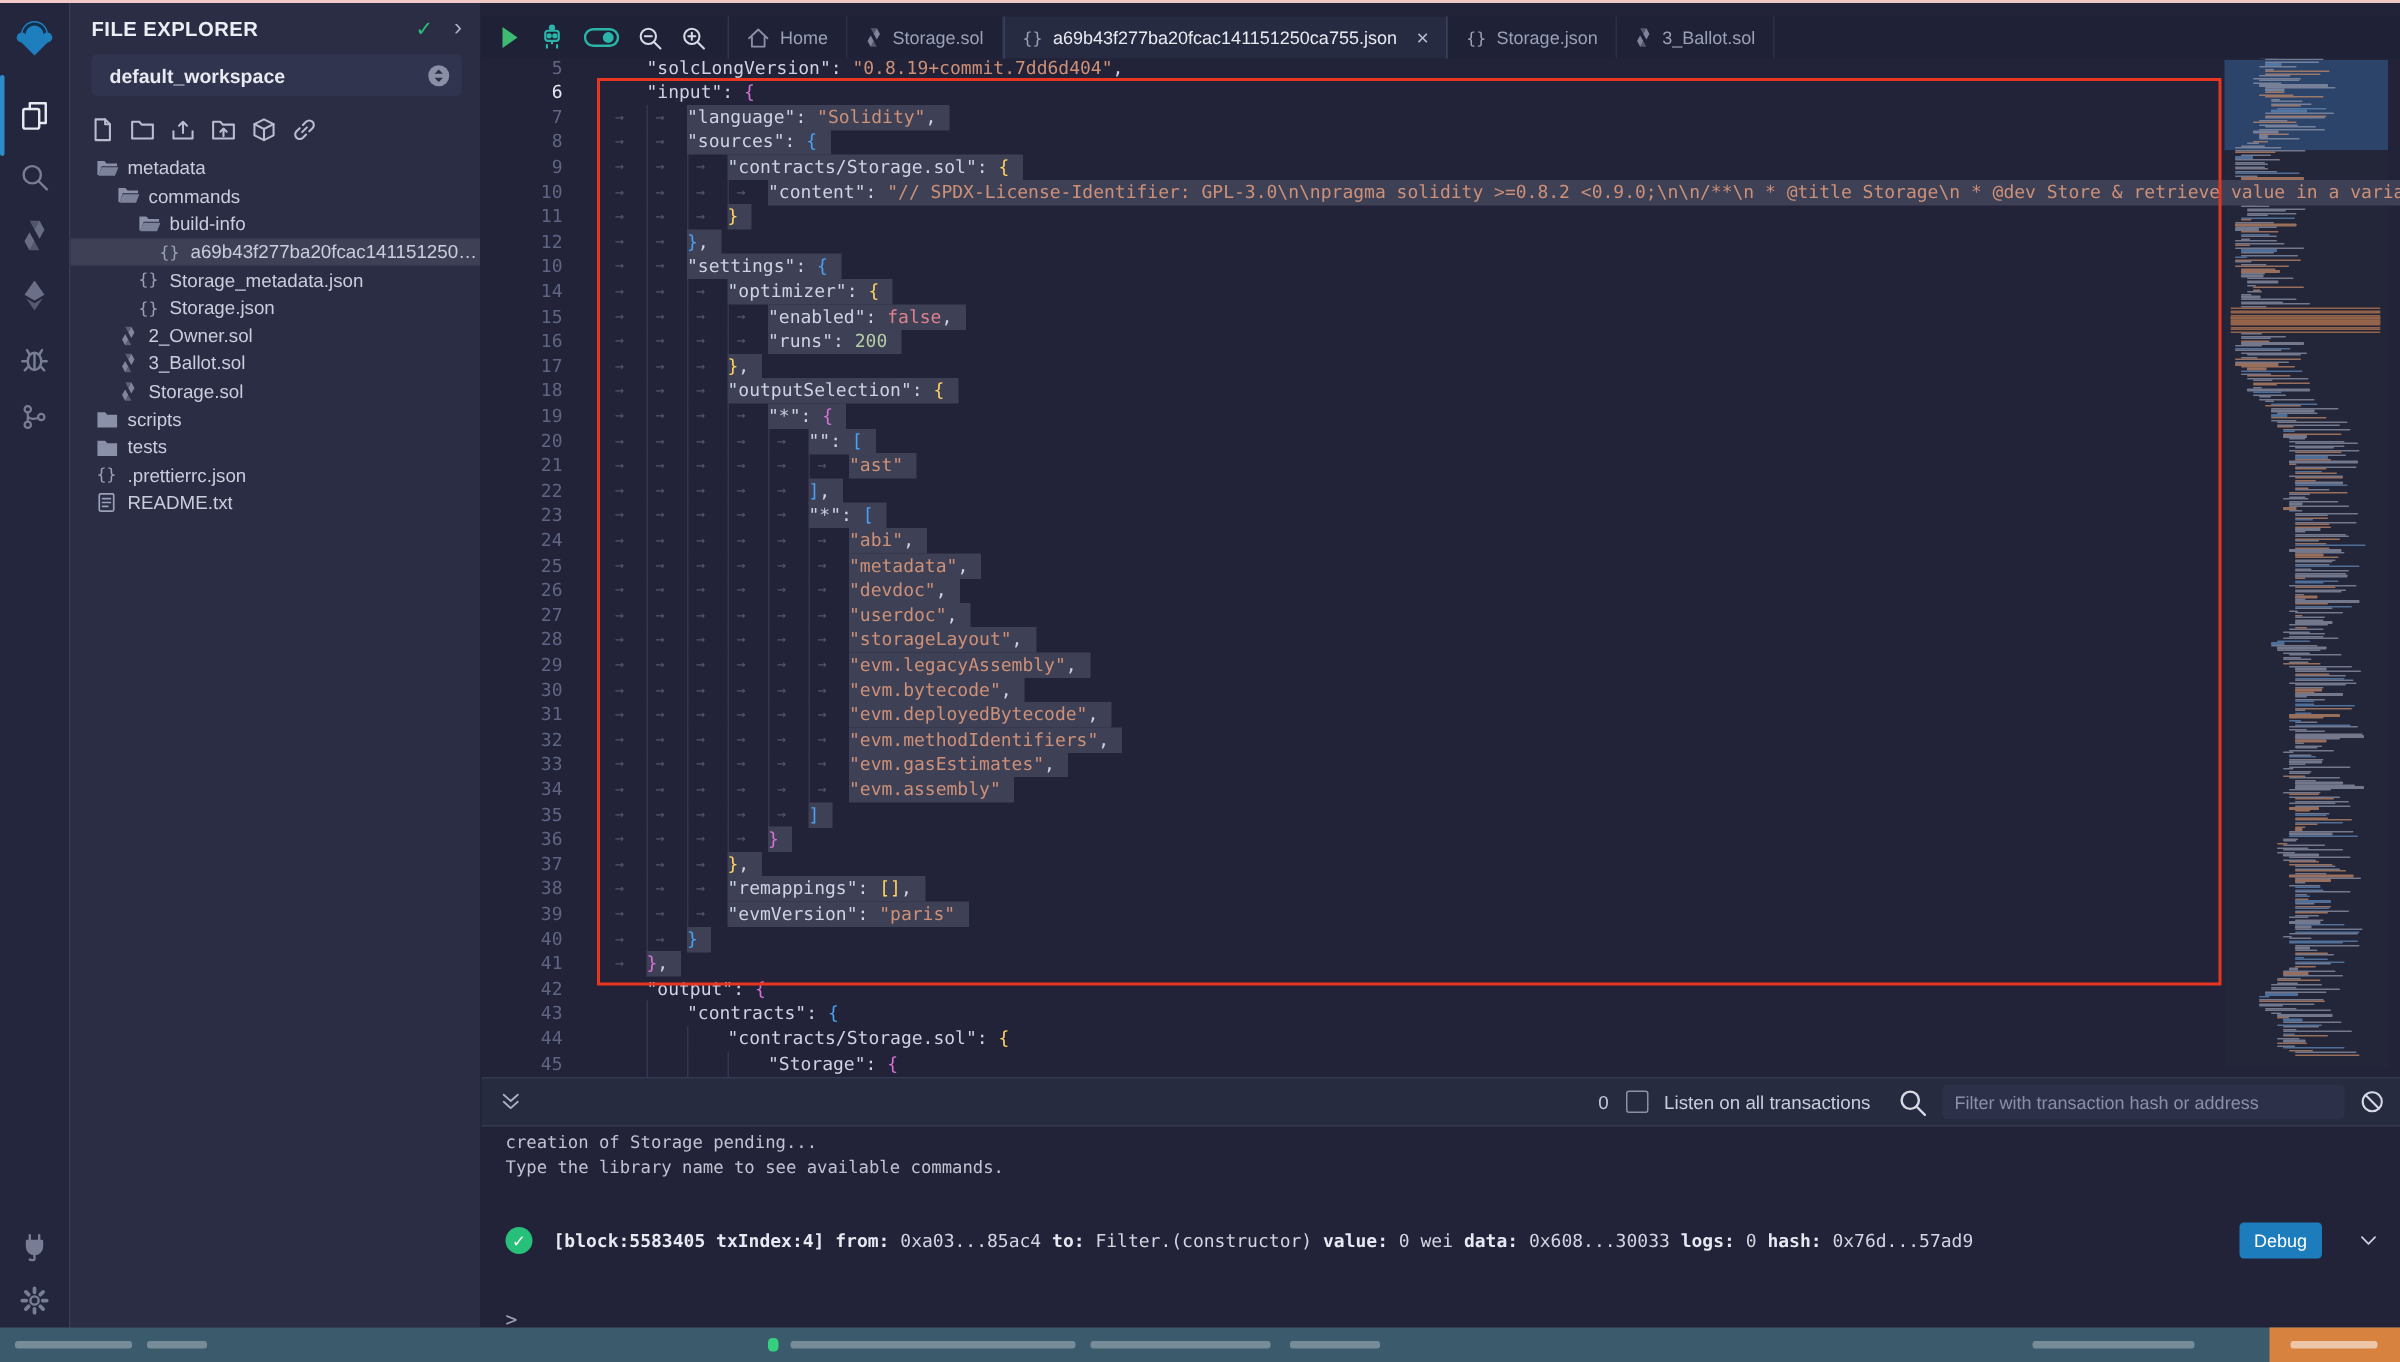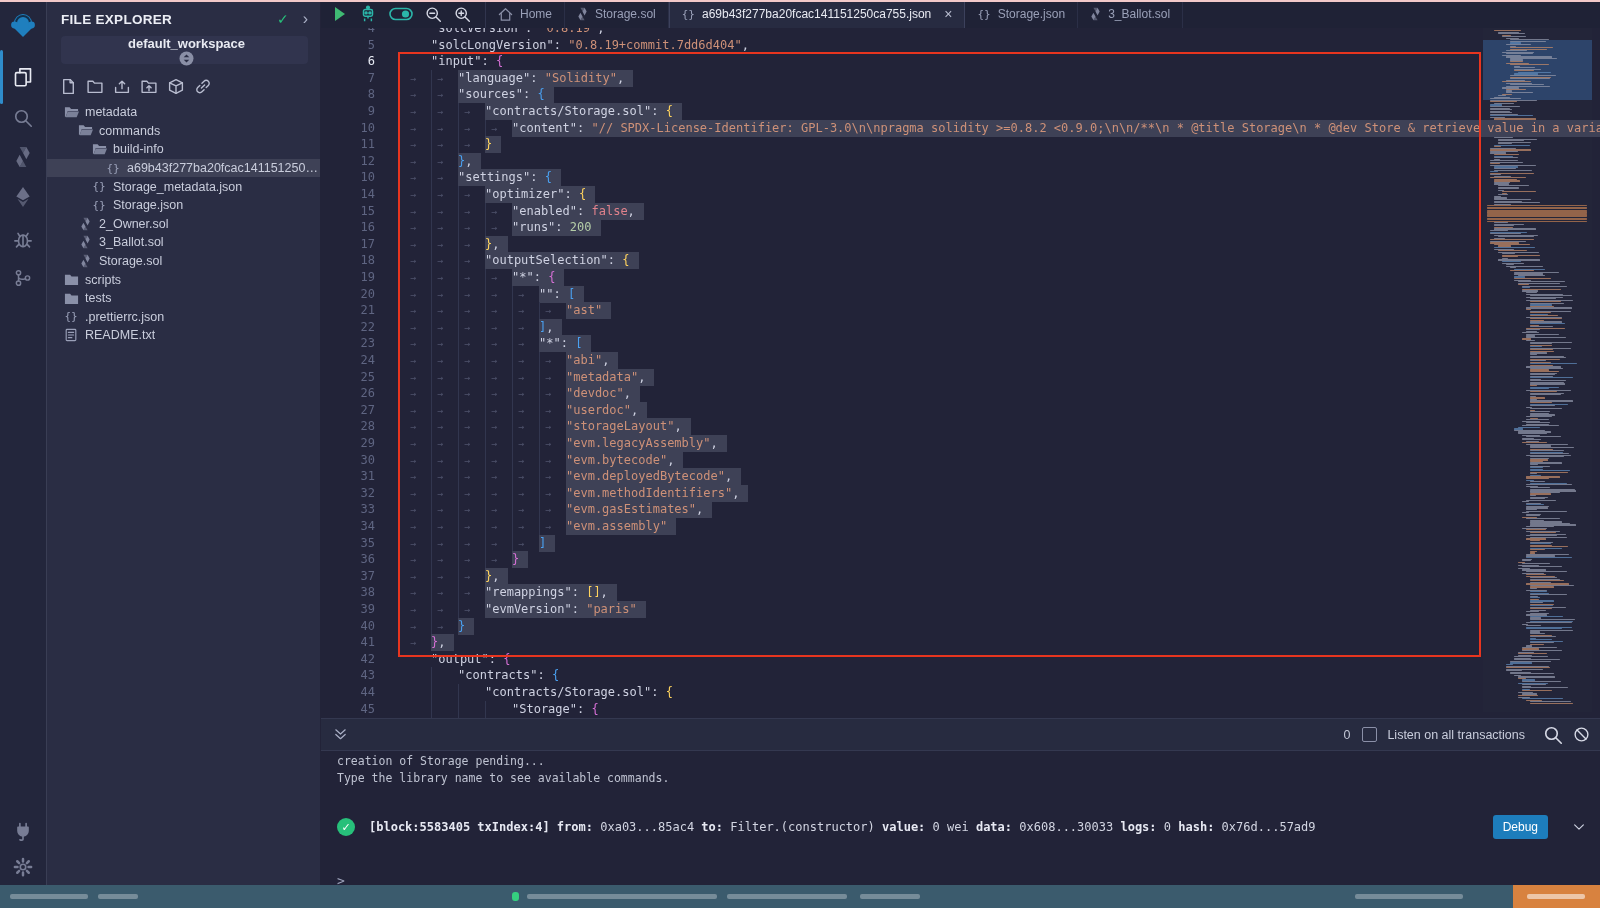--- a/index.html
+++ b/index.html
@@ -16,33 +16,33 @@
   #panel{position:absolute;left:47px;top:0;width:273px;height:885px;background:#2a2d44;z-index:4;}
   .panel-header{display:flex;align-items:center;padding:10px 12px 4px 14px;}
   .panel-title{font-size:13.5px;font-weight:bold;color:#eceef5;letter-spacing:.3px;flex:1;}
   .green-check{color:#27c07a;font-size:14px;margin-right:14px;}
   .hdr-chev{color:#aab0c6;font-size:16px;}
   .ws-row{display:flex;align-items:center;padding:8px 12px 6px 14px;color:#9aa0b8;}
   .hamburger{width:14px;margin-right:10px;}
   .hamburger i{display:block;height:2px;background:#aab0c6;margin:3px 0;border-radius:1px;}
   .ws-label{font-size:11px;letter-spacing:.6px;flex:1;color:#a6abc2;}
   .signin{display:flex;align-items:center;gap:5px;color:#cfd3e2;font-size:12.5px;cursor:pointer;}
-  .ws-select{margin:4px 12px 10px 14px;height:28px;background:#31344e;border-radius:4px;display:flex;align-items:center;padding:0 8px 0 12px;cursor:pointer;flex-direction:column;}
+  .ws-select{margin:4px 12px 10px 14px;height:28px;background:#31344e;border-radius:4px;display:flex;align-items:center;padding:0 8px 0 12px;cursor:pointer;}
   .ws-select .name{flex:1;font-size:13px;font-weight:bold;color:#e8eaf2;}
   .tool-row{display:flex;gap:9px;padding:4px 12px 8px 13px;color:#b9bdd0;}
   .tool-row .tbtn{cursor:pointer;display:flex;align-items:center;}
   #tree{font-size:12.5px;color:#c9cddc;}
   .tree-row{position:relative;height:18.6px;display:flex;align-items:center;cursor:pointer;white-space:nowrap;}
   .tree-row.selected{background:#3e4156;}
   .tree-ico{display:inline-flex;width:16px;justify-content:center;margin-right:6px;color:#9aa0b8;flex:none;}
   .json-glyph{font-family:"DejaVu Sans Mono",monospace;font-size:11px;color:#9aa0b8;}
   .tree-label{overflow:hidden;text-overflow:ellipsis;}
 
   
-  #tabbar{position:absolute;left:321px;top:0;width:1279px;height:28px;background:#1f2236;display:flex;align-items:stretch;z-index:6;}
+  #tabbar{position:absolute;left:321px;top:11px;width:1279px;height:28px;background:#1f2236;display:flex;align-items:stretch;z-index:6;}
   #edctrl{display:flex;align-items:center;gap:12px;padding:0 14px 0 12px;border-right:1px solid #31354e;}
   .ctrl{cursor:pointer;display:flex;align-items:center;}
   .tab{display:flex;align-items:center;gap:7px;padding:0 12px;font-size:12px;color:#9aa0b8;border-right:1px solid #2b2f47;cursor:pointer;white-space:nowrap;}
   .tab .ticon{display:inline-flex;color:#8b90a8;}
   .tab.active{background:#272b41;color:#e8eaf2;border-left:1px solid #3c415c;border-right:1px solid #3c415c;}
   .tab .close{margin-left:6px;color:#b9bdd0;font-size:14px;line-height:1;}
 
   
   #editor{position:absolute;left:321px;top:28px;width:1279px;height:690px;background:#222338;overflow:hidden;z-index:2;}
   .code-line{position:absolute;left:0;height:17px;font-family:"DejaVu Sans Mono",monospace;font-size:12px;line-height:17px;white-space:pre;}
@@ -898,20 +898,21 @@
       <span class="spacer"></span>
       <span class="tcount">0</span>
       <span class="chk"></span>
       <span class="listen-lbl">Listen on all transactions</span>
       <span class="ctrl" id="search-small-ico">
           <svg width="20" height="20" viewBox="0 0 16 16" fill="none" stroke="currentColor" stroke-width="1.3" stroke-linecap="round" stroke-linejoin="round">
             <circle cx="6.8" cy="6.8" r="4.6"></circle>
             <path d="M10.4 10.4 L14.6 14.6"></path>
           </svg>
         </span>
+      <input id="filter" placeholder="Filter with transaction hash or address" style="">
       <span class="ctrl" id="ban-ico">
           <svg width="17" height="17" viewBox="0 0 16 16" fill="none" stroke="currentColor" stroke-width="1.3" stroke-linecap="round" stroke-linejoin="round">
             <circle cx="8" cy="8" r="6"></circle>
             <path d="M3.8 3.8 L12.2 12.2"></path>
           </svg>
         </span>
     </div>
     <div class="term-line">creation of Storage pending...</div>
     <div class="term-line">Type the library name to see available commands.</div>
     <div id="txrow">

